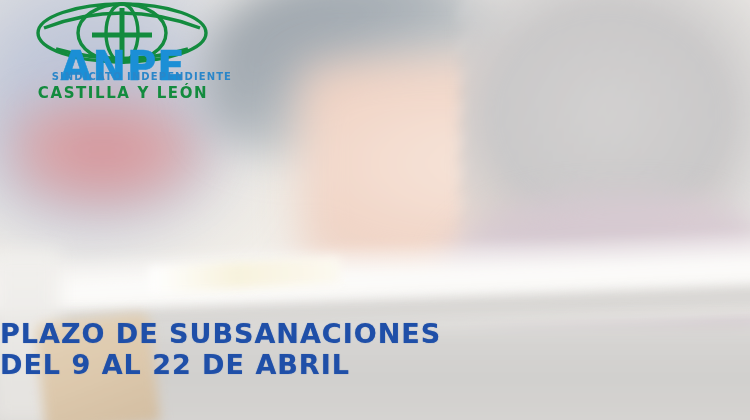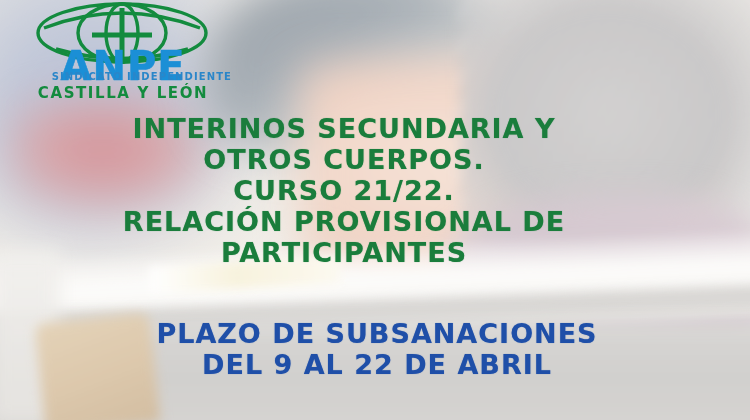--- a/index.html
+++ b/index.html
@@ -154,29 +154,27 @@
     font-size:27px;
     line-height:31px;
     letter-spacing:1.0px;
     color:#1a7d3c;
     text-shadow:0 0 1px rgba(26,125,60,.55);
   }
   .headline div{white-space:nowrap;}
 
   .subhead{
     position:absolute;left:0;top:318px;width:690px;
-    text-align:center;
     font-family:"DejaVu Sans",sans-serif;
     font-weight:bold;
     font-size:27px;
     line-height:31px;
     letter-spacing:1.0px;
     color:#1f4fa8;
     text-shadow:0 0 1px rgba(31,79,168,.55);
-    padding-left:32px;
   }
   .subhead div{white-space:nowrap;}
 </style>
 </head>
 <body>
 
 <div id="poster">
 
   <div class="bg-layer">
     <div class="bg-base"></div>
@@ -214,26 +212,19 @@
 
         <path d="M58 33 L118 33"></path>
       </g>
     </svg>
 
     <div class="logo-anpe">ANPE</div>
     <div class="logo-sub">SINDICATO INDEPENDIENTE</div>
     <div class="logo-region">CASTILLA Y LEÓN</div>
   </div>
 
-  <div class="headline">
-    <div>INTERINOS SECUNDARIA Y</div>
-    <div>OTROS CUERPOS.</div>
-    <div>CURSO 21/22.</div>
-    <div>RELACIÓN PROVISIONAL DE</div>
-    <div>PARTICIPANTES</div>
-  </div>
 
   <div class="subhead">
     <div>PLAZO DE SUBSANACIONES</div>
     <div>DEL 9 AL 22 DE ABRIL</div>
   </div>
 
 </div>
 
 </body></html>

